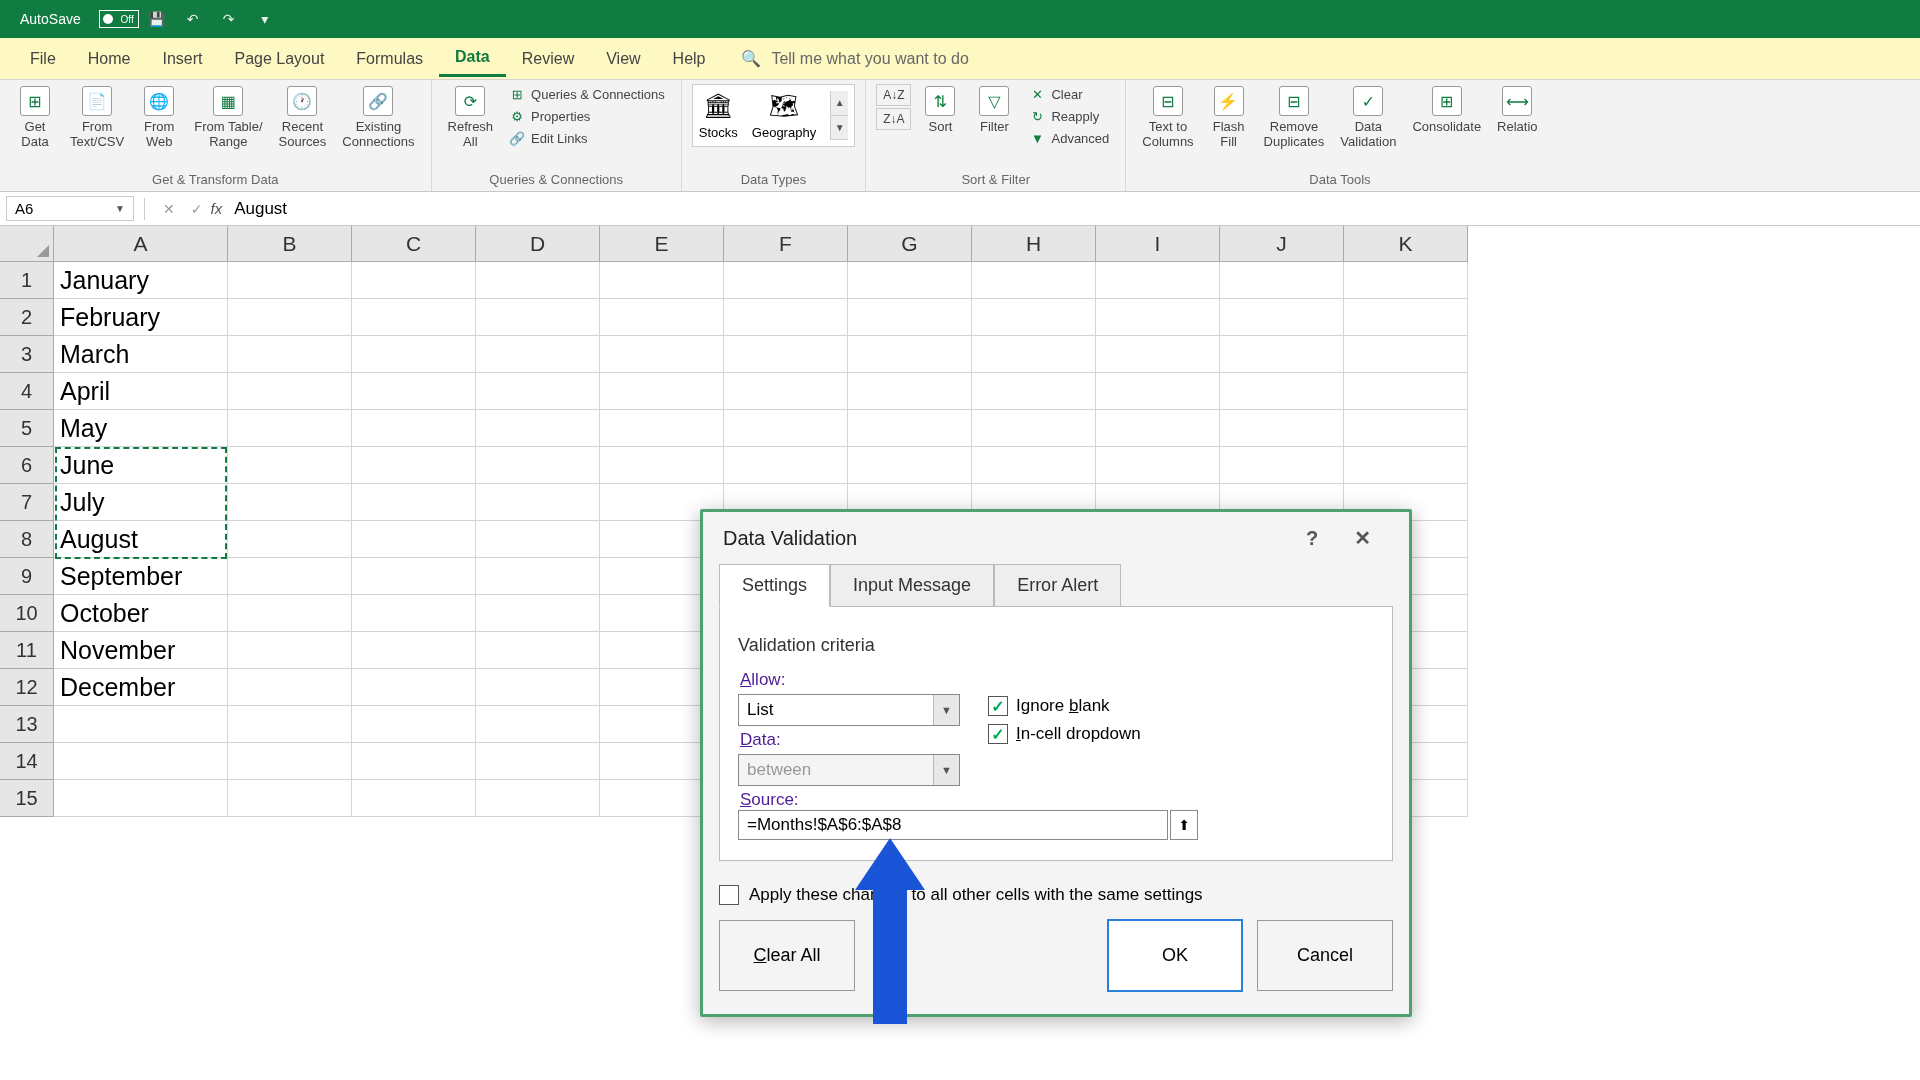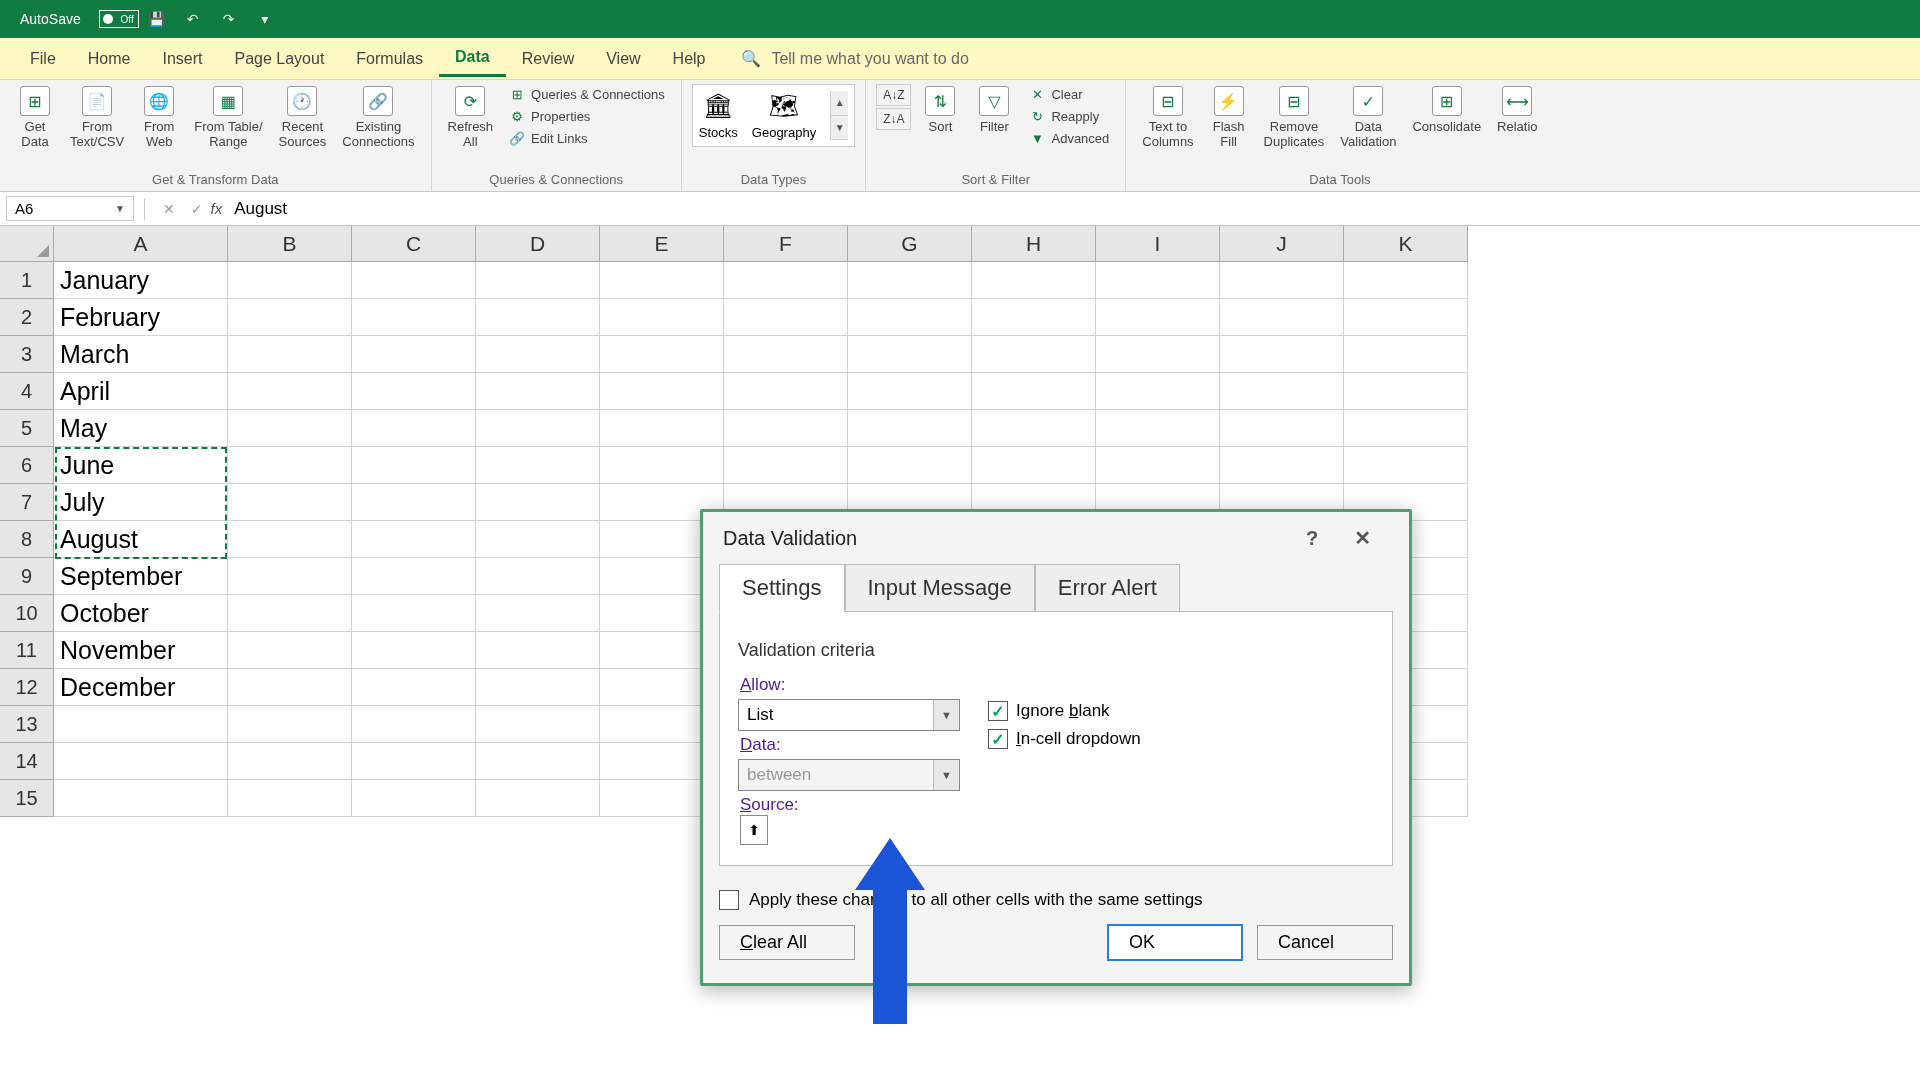--- a/index.html
+++ b/index.html
@@ -60,38 +60,38 @@
 
 
 .marching { position: absolute; border: 2px dashed #107c41; pointer-events: none; }
 
 
 .dialog { position: absolute; left: 700px; top: 283px; width: 712px; background: #f4f4f4; border: 3px solid #4fa071; border-radius: 2px; box-shadow: 0 4px 20px rgba(0,0,0,0.3); }
 .dlg-title { padding: 14px 20px; font-size: 20px; color: #222; display: flex; align-items: center; }
 .dlg-title .sp { flex: 1; }
 .dlg-title .hicon { font-size: 20px; color: #555; margin: 0 18px; cursor: pointer; font-weight: bold;}
 .tabs { display: flex; padding: 0 16px; }
-.dtab { padding: 10px 22px; font-size: 22px; background: #eee; border: 1px solid #bbb; color: #333; cursor: pointer; }
+.dtab { padding: 10px 22px; font-size: 18px; background: #eee; border: 1px solid #bbb; color: #333; cursor: pointer; }
 .dtab.active { background: #fff; border-bottom: 1px solid #fff; position: relative; z-index: 1; }
 .panel { margin: -1px 16px 14px; background: #fff; border: 1px solid #bbb; padding: 28px 18px 20px; }
 .sect-title { font-size: 18px; color: #333; margin-bottom: 10px; }
 .frow { display: flex; gap: 28px; margin-bottom: 4px; }
 .fcol { display: flex; flex-direction: column; }
 .lbl { font-size: 17px; color: #4c1d95; margin: 4px 2px; }
 .combo { width: 222px; height: 32px; border: 1px solid #888; background: #fff; display: flex; align-items: center; padding: 0 8px; font-size: 17px; position: relative; }
 .combo .caret { position: absolute; right: 0; top: 0; width: 26px; height: 100%; background: #e8e8e8; border-left: 1px solid #bbb; display: flex; align-items: center; justify-content: center; font-size: 11px; color: #555;}
 .combo.disabled { color: #999; background: #f4f4f4; }
 .chk { display: flex; align-items: center; gap: 8px; font-size: 17px; margin: 4px 0; }
 .chkbox { width: 20px; height: 20px; border: 1px solid #555; background: #fff; display: flex; align-items: center; justify-content: center; color: #0a5; font-weight: bold; font-size: 16px;}
 .srcbox { display: flex; align-items: center; }
 .srcinput { width: 430px; height: 30px; border: 1px solid #888; padding: 0 8px; font-size: 17px; }
 .srcbtn { width: 28px; height: 30px; border: 1px solid #888; margin-left: 2px; display: flex; align-items: center; justify-content: center; font-size: 14px;}
 .dlg-buttons { display: flex; padding: 10px 16px 22px; gap: 14px; align-items: center; }
 .dlg-buttons .sp { flex: 1; }
-.btn { min-width: 136px; padding: 6px 20px; border: 1px solid #999; background: #f4f4f4; font-size: 18px; cursor: pointer; }
+.btn { min-width: 136px; padding: 24px 20px; text-align: center; border: 1px solid #999; background: #f4f4f4; font-size: 18px; cursor: pointer; }
 .btn.primary { border: 2px solid #2a7fdb; background: #fff; }
 .apply-row { display: flex; align-items: center; gap: 10px; padding: 10px 16px 4px; font-size: 17px; }
 
 
 .arrow-annot { position: absolute; left: 855px; top: 612px; width: 70px; height: 186px; pointer-events: none; }
 .arrow-annot svg { width: 100%; height: 100%; }
 
 .underline { text-decoration: underline; }
 </style>
 </head>
@@ -547,20 +547,21 @@
               <span>Ignore <span class="underline">b</span>lank</span>
             </label>
           <label class="chk">
               <span class="chkbox">✓</span>
               <span><span class="underline">I</span>n-cell dropdown</span>
             </label>
         </div>
       </div>
       <span class="lbl"><span class="underline">S</span>ource:</span>
       <div class="srcbox">
+        <input class="srcinput" value="=Months!$A$6:$A$8" style="">
         <div class="srcbtn">⬆</div>
       </div>
     </div>
     <div class="apply-row">
       <span class="chkbox" style="width:20px;height:20px;border:1px solid #555;display:inline-block"></span>
       <span>Apply these changes to all other cells with the same settings</span>
     </div>
     <div class="dlg-buttons">
       <div class="btn"><span class="underline">C</span>lear All</div>
       <span class="sp"></span>

